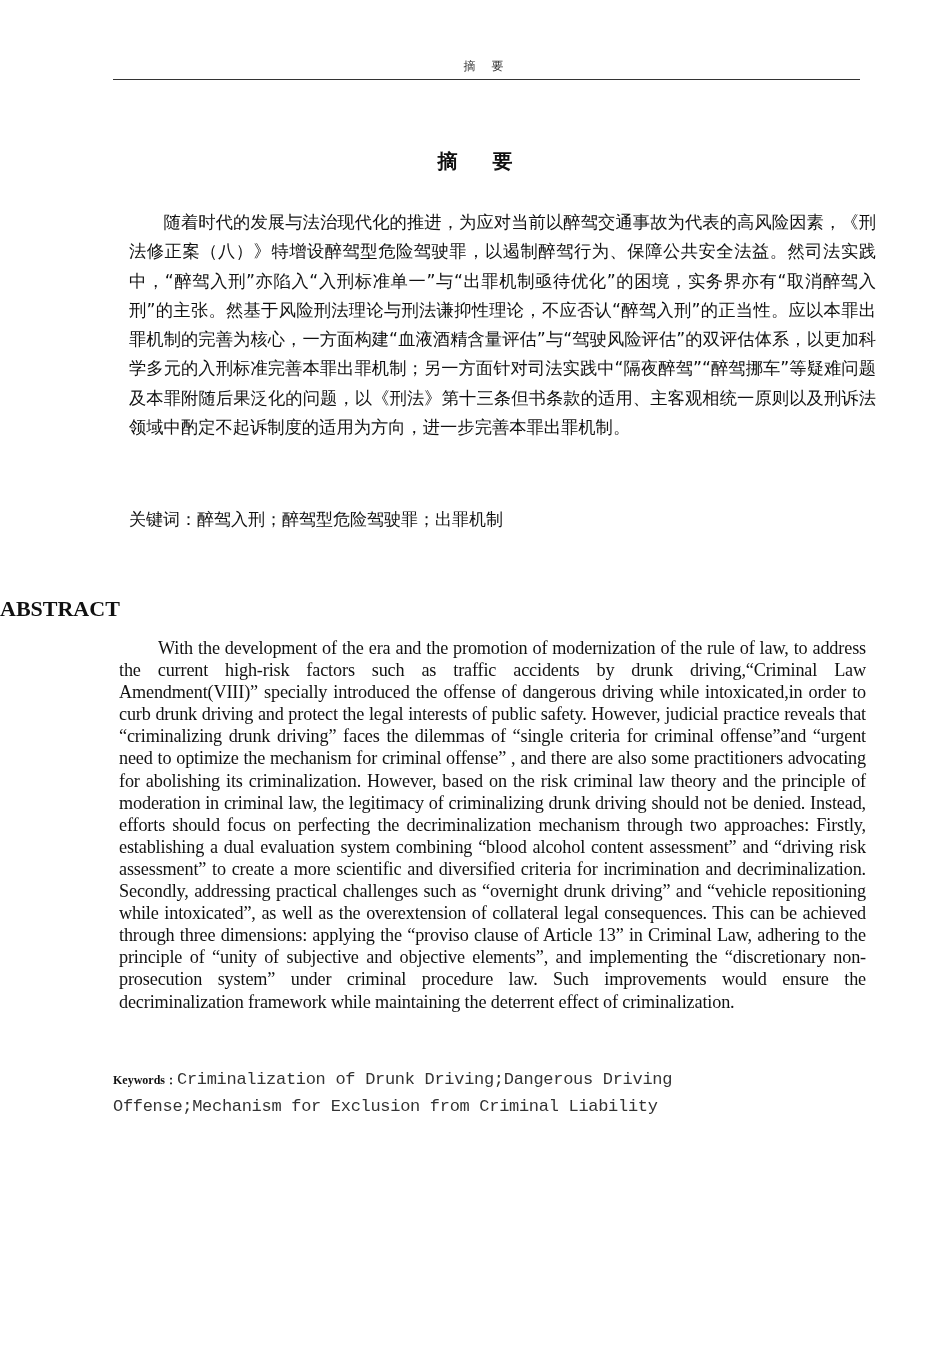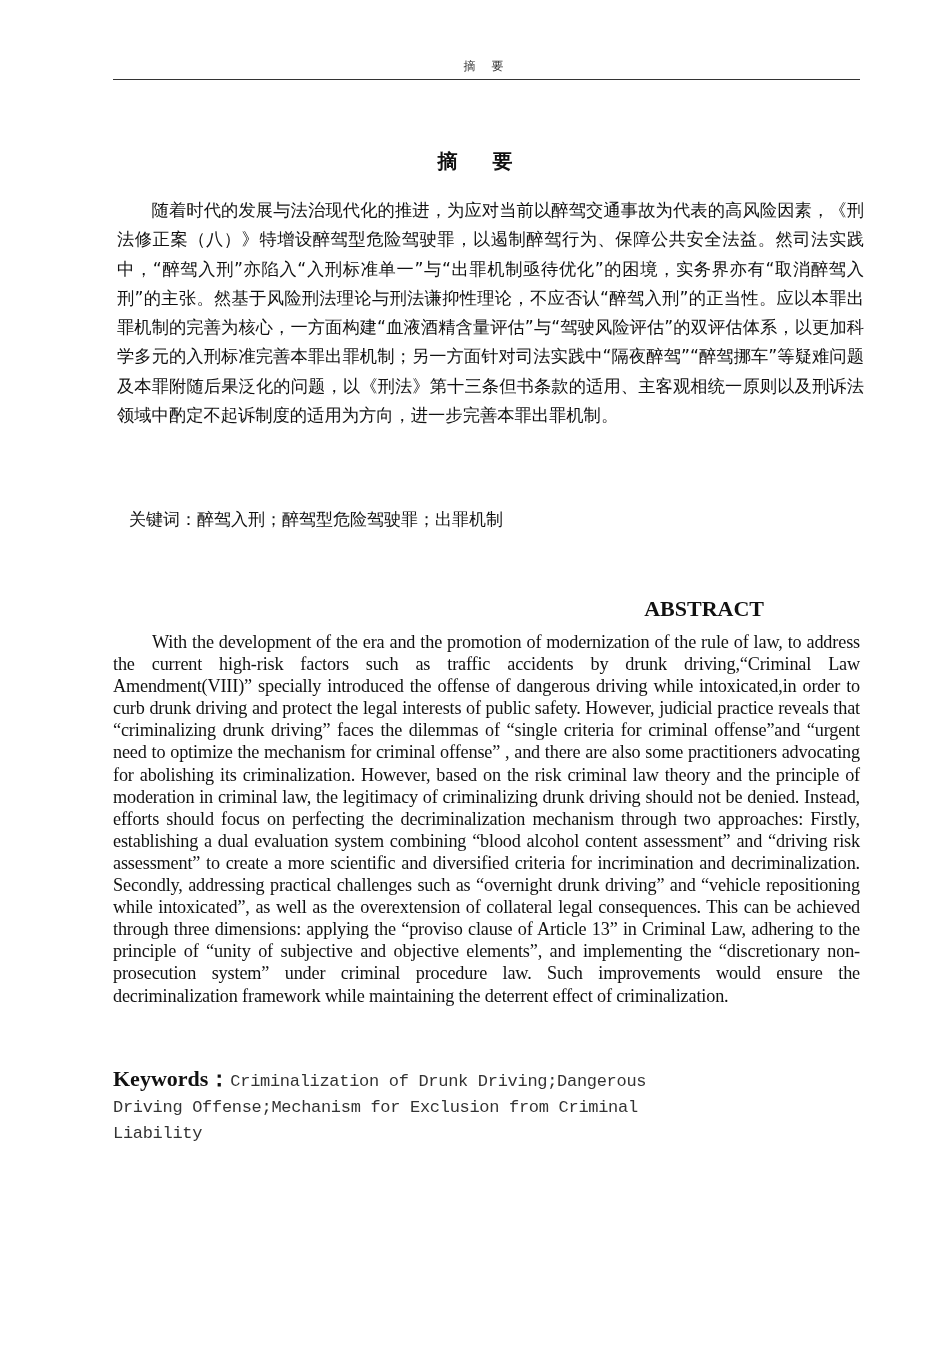--- a/index.html
+++ b/index.html
@@ -10,40 +10,40 @@
     font-family: "DejaVu Serif", serif; font-size: 12px; color: #333; letter-spacing: 6px;
   }
   .cn-title {
     position: absolute; left: 0; width: 950px; top: 148px; text-align: center;
     font-family: "DejaVu Sans", sans-serif; font-weight: bold; font-size: 20px; letter-spacing: 14px;
     text-indent: 14px;
   }
   .cn-abstract {
     position: absolute; left: 113px; top: 192px; width: 747px;
     font-family: "DejaVu Sans", sans-serif; font-size: 17.3px; line-height: 29.3px;
-    text-indent: 2em; text-align: justify; margin: 4px;
+    text-indent: 2em; text-align: justify; margin: 16px;
   }
   .cn-keywords {
     position: absolute; left: 113px; top: 489px; width: 747px;
     font-family: "DejaVu Sans", sans-serif; font-size: 17px; line-height: 29px; margin: 16px;
   }
   .en-title {
-    position: absolute; left: 0; width: 764px; top: 596px; text-align: right;
+    position: absolute; left: 0; width: 764px; top: 596px; text-align: left;
     font-family: "Liberation Serif", serif; font-weight: bold; font-size: 22px;
   }
   .en-abstract {
     position: absolute; left: 113px; top: 631px; width: 747px;
     font-family: "Liberation Serif", serif; font-size: 18.2px; line-height: 22.1px;
-    text-indent: 39px; text-align: justify; margin: 0; letter-spacing: -0.15px;
+    text-indent: 39px; text-align: justify; margin: 6px; letter-spacing: -0.15px;
   }
   .en-keywords {
     position: absolute; left: 113px; top: 1066px; width: 600px;
     font-size: 17px; line-height: 25px; margin: 0;
   }
-  .en-keywords .kw-label { font-family: "Liberation Serif", serif; font-weight: bold; font-size: 22px; }
+  .en-keywords .kw-label { font-family: "Liberation Serif", serif; font-weight: bold; font-size: 12px; }
   .en-keywords .kw-text { font-family: "Liberation Mono", monospace; font-size: 17px; color: #333; letter-spacing: -0.3px; }
 </style>
 </head>
 <body>
 
 <div class="header">
   <span>摘 要</span>
 </div>
 
 <div class="cn-title">摘 要</div>

